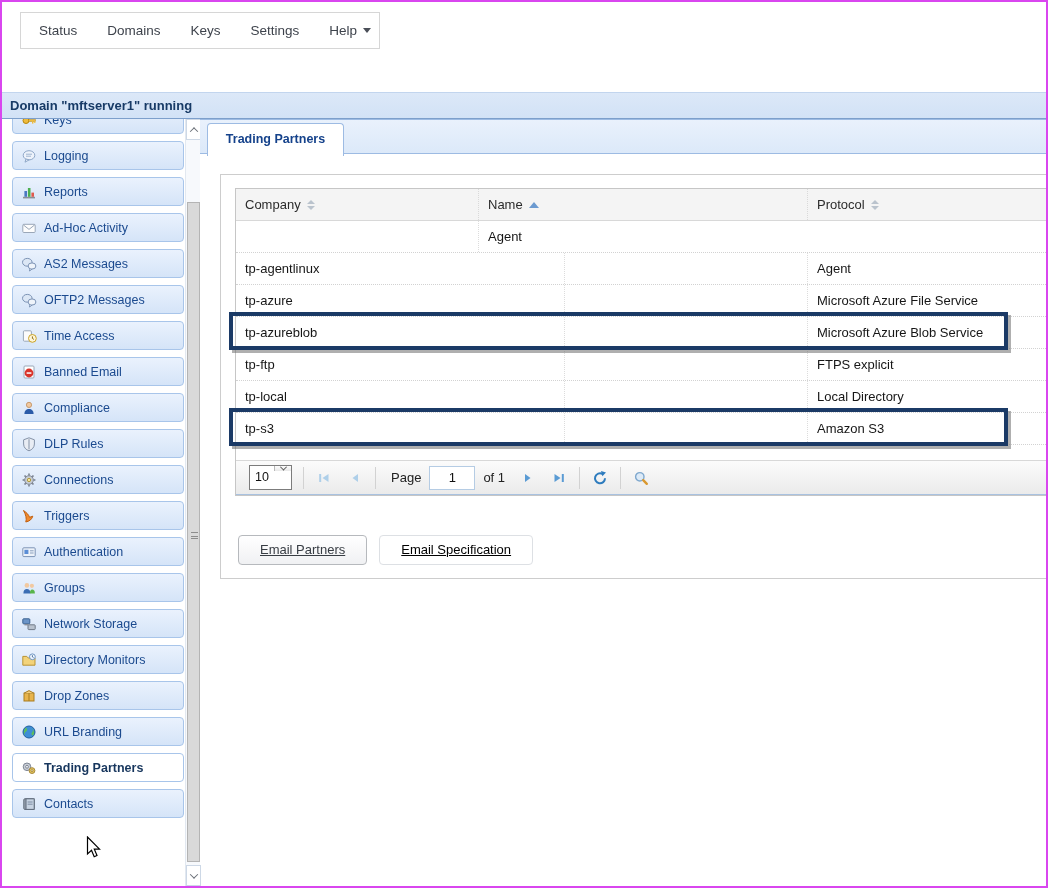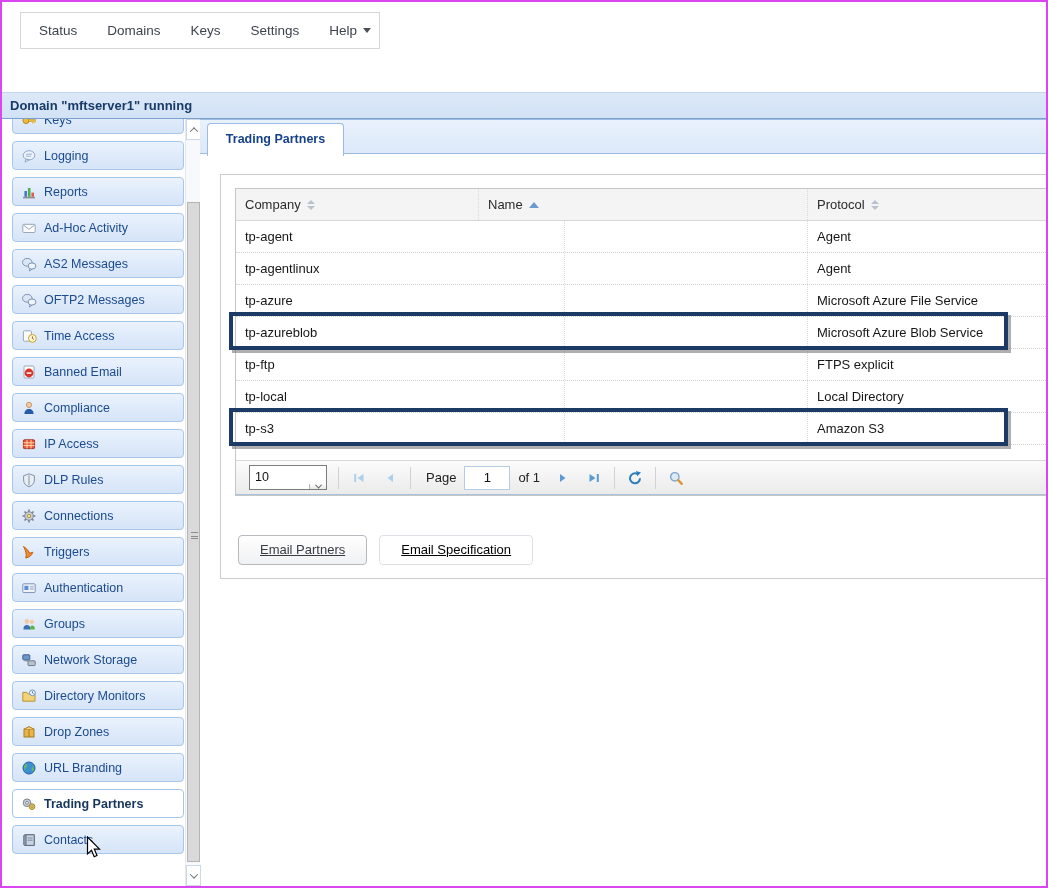--- a/index.html
+++ b/index.html
@@ -71,21 +71,21 @@
   .sort-both .d { border-top:4.5px solid #bac3cd; }
   .grow { display:flex; height:32px; border-bottom:1px dotted #d2d2d2; background:#fff; cursor:pointer; }
   .g-cell { display:flex; align-items:center; padding-left:9px; font-size:13px; color:#161616; border-right:1px dotted #dcdcdc; overflow:hidden; white-space:nowrap; }
   .g-cell:last-child { border-right:none; }
   .gspacer { height:15px; }
 
   
   .pgbar { height:35px; border-top:1px solid #d8d8d8; border-bottom:1px solid #a9c2e0;
     background:linear-gradient(#fbfbfb,#ebebeb); display:flex; align-items:center; padding-left:13px; }
   .pg-sep { width:1px; height:22px; background:#d2d2d2; margin:0 11px; }
-  .pg-select { display:flex; height:25px; border:1px solid #7c7c7c; background:#fff; align-items:flex-end; cursor:pointer;gap:35px; }
+  .pg-select { display:flex; height:25px; border:1px solid #7c7c7c; background:#fff; align-items:flex-start; cursor:pointer; }
   .pg-select .val { width:24px; text-align:center; font-size:12.5px; line-height:23px; color:#111; }
   .pg-select .dd { width:17px; background:linear-gradient(#fdfdfd,#e8e8e8); border-left:1px solid #b9b9b9; display:flex; align-items:center; justify-content:center; }
   .pg-select .dd .chev { width:5px; height:5px; border-color:#555; transform:rotate(45deg) translate(-1px,-1px); }
   .pg-ico { width:18px; height:18px; display:inline-flex; align-items:center; justify-content:center; cursor:pointer; }
   .pg-ico svg { width:16px; height:16px; display:block; }
   .pg-label { font-size:13px; color:#222; margin:12px 4px; }
   .pg-input { width:46px; height:24px; border:1px solid #b5cce4; text-align:center; font-size:13px; color:#111; font-family:"Liberation Sans",sans-serif; background:#fff; margin:0 4px; }
 
   
   .hl { position:absolute; left:227px; width:779px; height:38px;
@@ -214,32 +214,20 @@
           <svg viewBox="0 0 16 16" stroke-width="1">
             <circle cx="8" cy="4.9" r="2.6" fill="#f2c9a0" stroke="#c79b6e"></circle>
             <path d="M3.4 14 C3.4 10.4 5.4 8.9 8 8.9 C10.6 8.9 12.6 10.4 12.6 14 Z" fill="#2b5ba8"></path>
           </svg>
         </span>
         <span>Compliance</span>
       </div>
       <div class="side-item">
         <span class="side-icon">
           <svg viewBox="0 0 16 16" stroke-width="1">
-            <rect x="2.4" y="3.8" width="11.2" height="8.8" rx="1" fill="#e8543f" stroke="#a03325"></rect>
-            <line x1="2.4" y1="6.8" x2="13.6" y2="6.8" stroke="#ffd9a0"></line>
-            <line x1="2.4" y1="9.6" x2="13.6" y2="9.6" stroke="#ffd9a0"></line>
-            <line x1="6" y1="3.8" x2="6" y2="12.6" stroke="#ffd9a0"></line>
-            <line x1="10" y1="3.8" x2="10" y2="12.6" stroke="#ffd9a0"></line>
-          </svg>
-        </span>
-        <span>IP Access</span>
-      </div>
-      <div class="side-item">
-        <span class="side-icon">
-          <svg viewBox="0 0 16 16" stroke-width="1">
             <path d="M8 1.8 L13.4 3.8 V8 C13.4 11.4 11 13.8 8 14.8 C5 13.8 2.6 11.4 2.6 8 V3.8 Z" fill="#e9edf4" stroke="#8593a8"></path>
             <path d="M8 3.2 V13.4" stroke="#8593a8"></path>
           </svg>
         </span>
         <span>DLP Rules</span>
       </div>
       <div class="side-item">
         <span class="side-icon">
           <svg viewBox="0 0 16 16" stroke-width="1">
             <g stroke="#7e8694" stroke-width="1.7">
@@ -386,21 +374,20 @@
       <div class="gh-cell col-protocol">
         <span>Protocol</span>
         <span class="sort-both">
             <i class="u"></i>
             <i class="d"></i>
           </span>
       </div>
     </div>
     <div id="gbody">
         <div class="grow">
-          <div class="g-cell col-name">tp-agent</div>
           <div class="g-cell col-company"></div>
           <div class="g-cell col-protocol">Agent</div>
         </div>
         <div class="grow">
           <div class="g-cell col-name">tp-agentlinux</div>
           <div class="g-cell col-company"></div>
           <div class="g-cell col-protocol">Agent</div>
         </div>
         <div class="grow">
           <div class="g-cell col-name">tp-azure</div>

